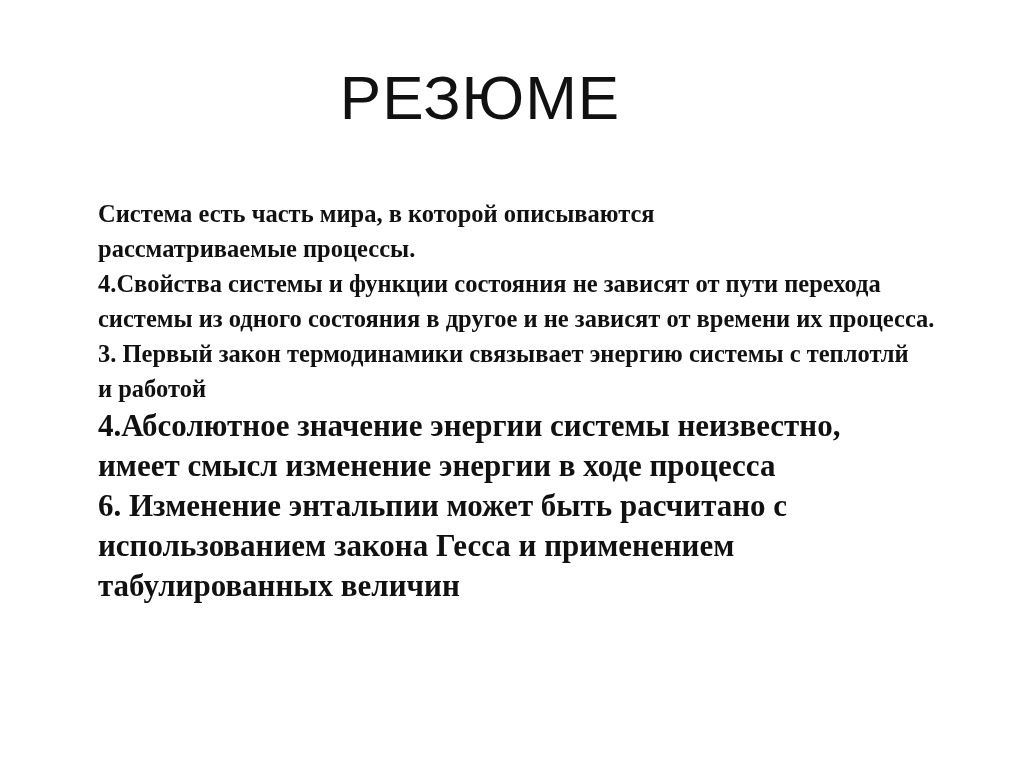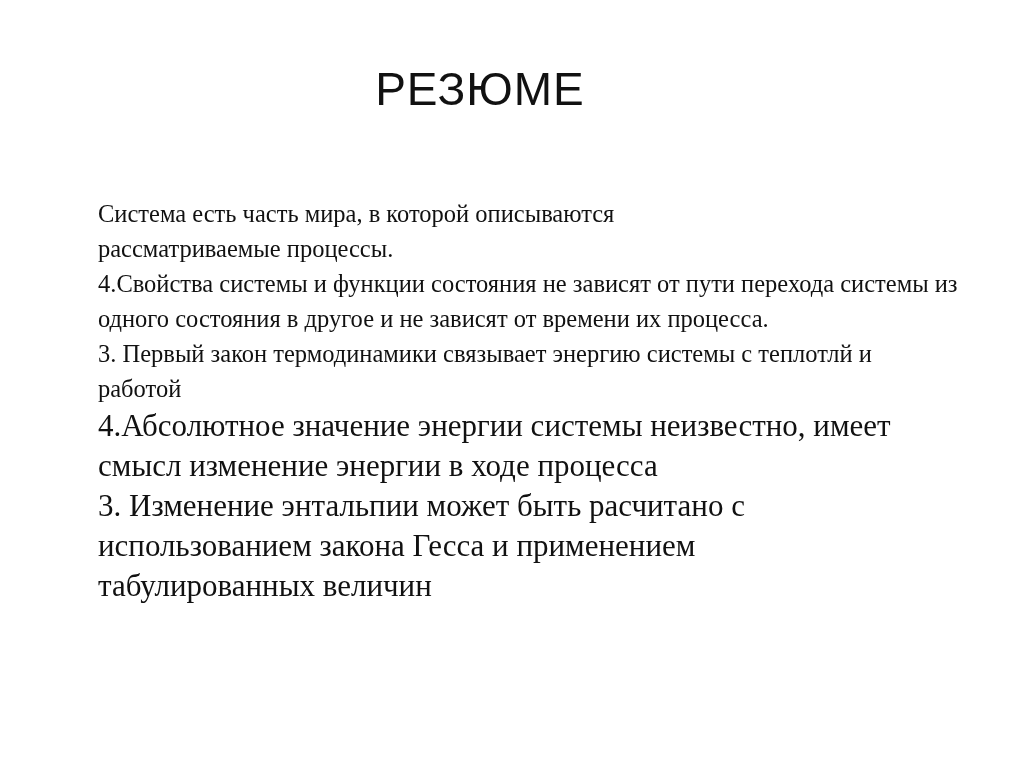--- a/index.html
+++ b/index.html
@@ -1,33 +1,33 @@
 <!DOCTYPE html>
 <html><head>
 <meta charset="utf-8">
 <style>
   html, body { margin: 0; padding: 0; background: #ffffff; }
   body { width: 1024px; height: 767px; position: relative; overflow: hidden; }
   .title {
     position: absolute; left: 0; width: 960px; top: 62px;
     text-align: center; font-family: "Liberation Sans", sans-serif;
-    font-size: 46px; color: #111; letter-spacing: 1px;
+    font-size: 62px; color: #111; letter-spacing: 1px;
   }
   .body-text {
     position: absolute; left: 98px; top: 196px; width: 880px;
     font-family: "Liberation Serif", serif; color: #111;
   }
-  .para { margin: 0; }
+  .para { margin: 0; font-weight: bold; }
   .small { font-size: 24.5px; line-height: 35px; }
   .large { font-size: 31px; line-height: 40px; }
 </style>
 </head>
 <body>
 
 <div class="title">РЕЗЮМЕ</div>
 
 <div class="body-text">
   <p class="para small" style="width:680px">Система есть часть мира, в которой описываются рассматриваемые процессы.</p>
   <p class="para small" style="width:880px">4.Свойства системы и функции состояния не зависят от пути перехода системы из одного состояния в другое и не зависят от времени их процесса.</p>
   <p class="para small" style="width:820px">3. Первый закон термодинамики связывает энергию системы с теплотлй и работой</p>
   <p class="para large" style="width:820px">4.Абсолютное значение энергии системы неизвестно, имеет смысл изменение энергии в ходе процесса</p>
-  <p class="para large" style="width:760px">3. Изменение энтальпии может быть расчитано с использованием закона Гесса и применением табулированных величин</p>
+  <p class="para large" style="width:760px">6. Изменение энтальпии может быть расчитано с использованием закона Гесса и применением табулированных величин</p>
 </div>
 
 </body></html>

